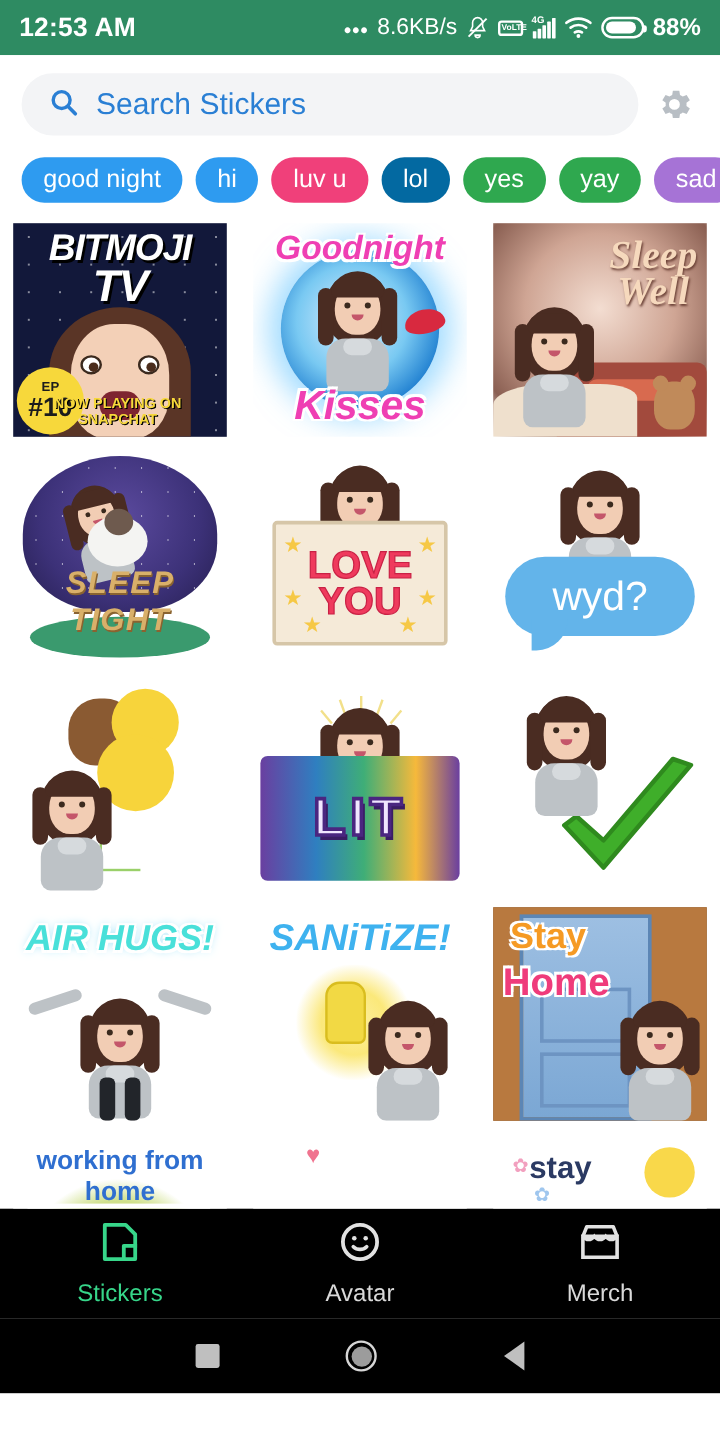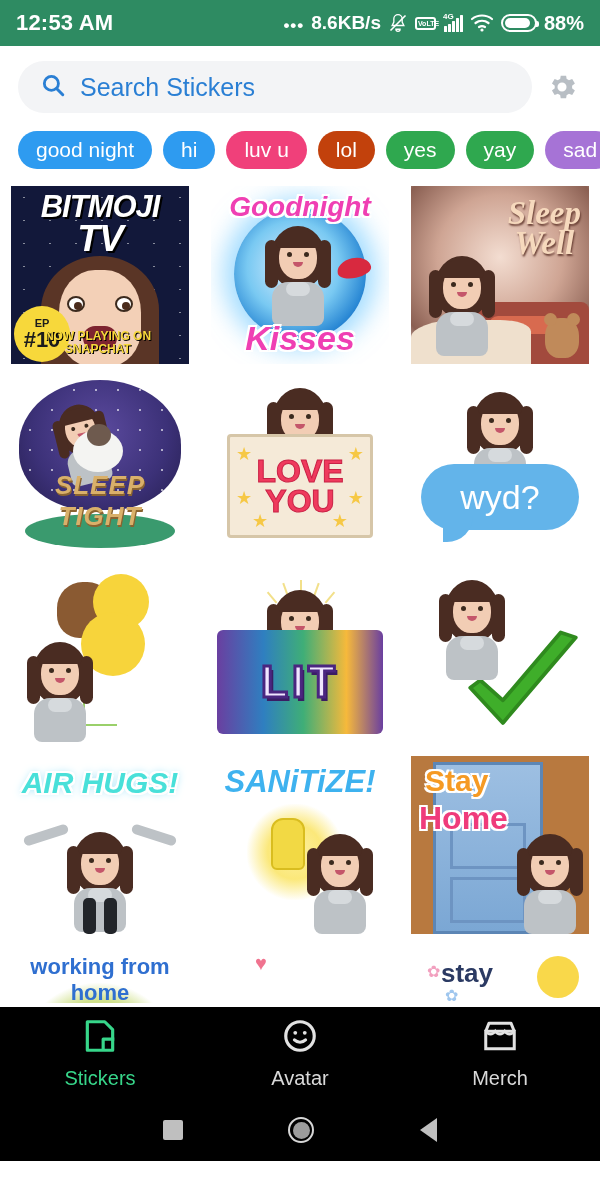--- a/index.html
+++ b/index.html
@@ -7,21 +7,21 @@
               font-family:"Liberation Sans", sans-serif; }
 
   
   #status-bar{
     height:46px; background:#2E8B62; display:flex; align-items:center;
     justify-content:space-between; padding:0 16px; color:#fff;
   }
   #status-time{ font-size:22px; font-weight:bold; letter-spacing:.2px; }
   #status-right{ display:flex; align-items:center; gap:7px; }
   .sb-dots{ letter-spacing:1px; font-size:17px; font-weight:bold; position:relative; top:3px;}
-  #net-speed{ font-size:19px; font-weight:bold; }
+  #net-speed{ font-size:19px; font-weight:normal; }
   .sb-ico{ display:inline-flex; align-items:center; }
   .volte-box{
     border:2px solid #fff; border-radius:3px; font-size:7px; line-height:7px;
     font-weight:bold; padding:1px 1px; text-align:center; width:21px;
   }
   .sig-wrap{ display:flex; align-items:flex-end; gap:1px; position:relative; padding-left:1px;}
   .sig-wrap .g4{ position:absolute; top:-3px; left:0; font-size:8px; font-weight:bold; }
   .bar{ width:3px; background:#fff; border-radius:.5px; }
   .b0{height:6px;} .b1{height:8px;} .b2{height:11px;} .b3{height:14px;} .b4{height:17px;}
   #battery{
@@ -317,21 +317,21 @@
     <svg width="34" height="34" viewBox="0 0 24 24" fill="#b8bec4">
         <path d="M19.1 12.9a7.5 7.5 0 0 0 0-1.8l2-1.5-1.9-3.2-2.3.9a7 7 0 0 0-1.6-.9L14.9 4h-3.8l-.4 2.4a7 7 0 0 0-1.6.9l-2.3-.9-1.9 3.2 2 1.5a7.5 7.5 0 0 0 0 1.8l-2 1.5 1.9 3.2 2.3-.9c.5.4 1 .7 1.6.9l.4 2.4h3.8l.4-2.4c.6-.2 1.1-.5 1.6-.9l2.3.9 1.9-3.2zM12 15.2A3.2 3.2 0 1 1 15.2 12 3.2 3.2 0 0 1 12 15.2z"></path>
       </svg>
   </div>
 </div>
 
 <div id="chips-row">
   <div class="chip" style="background:#2e9bf0">good night</div>
   <div class="chip" style="background:#2e9bf0">hi</div>
   <div class="chip" style="background:#f0407a">luv u</div>
-  <div class="chip" style="background:#c2410c">lol</div>
+  <div class="chip" style="background:#0369a1">lol</div>
   <div class="chip" style="background:#2fa84f">yes</div>
   <div class="chip" style="background:#2fa84f">yay</div>
   <div class="chip" style="background:#a673d6">sad</div>
 
 </div>
 
 <div id="sticker-grid">
 
   <div class="sticker-cell">
     <div class="sticker" id="sk-bitmoji-tv">

